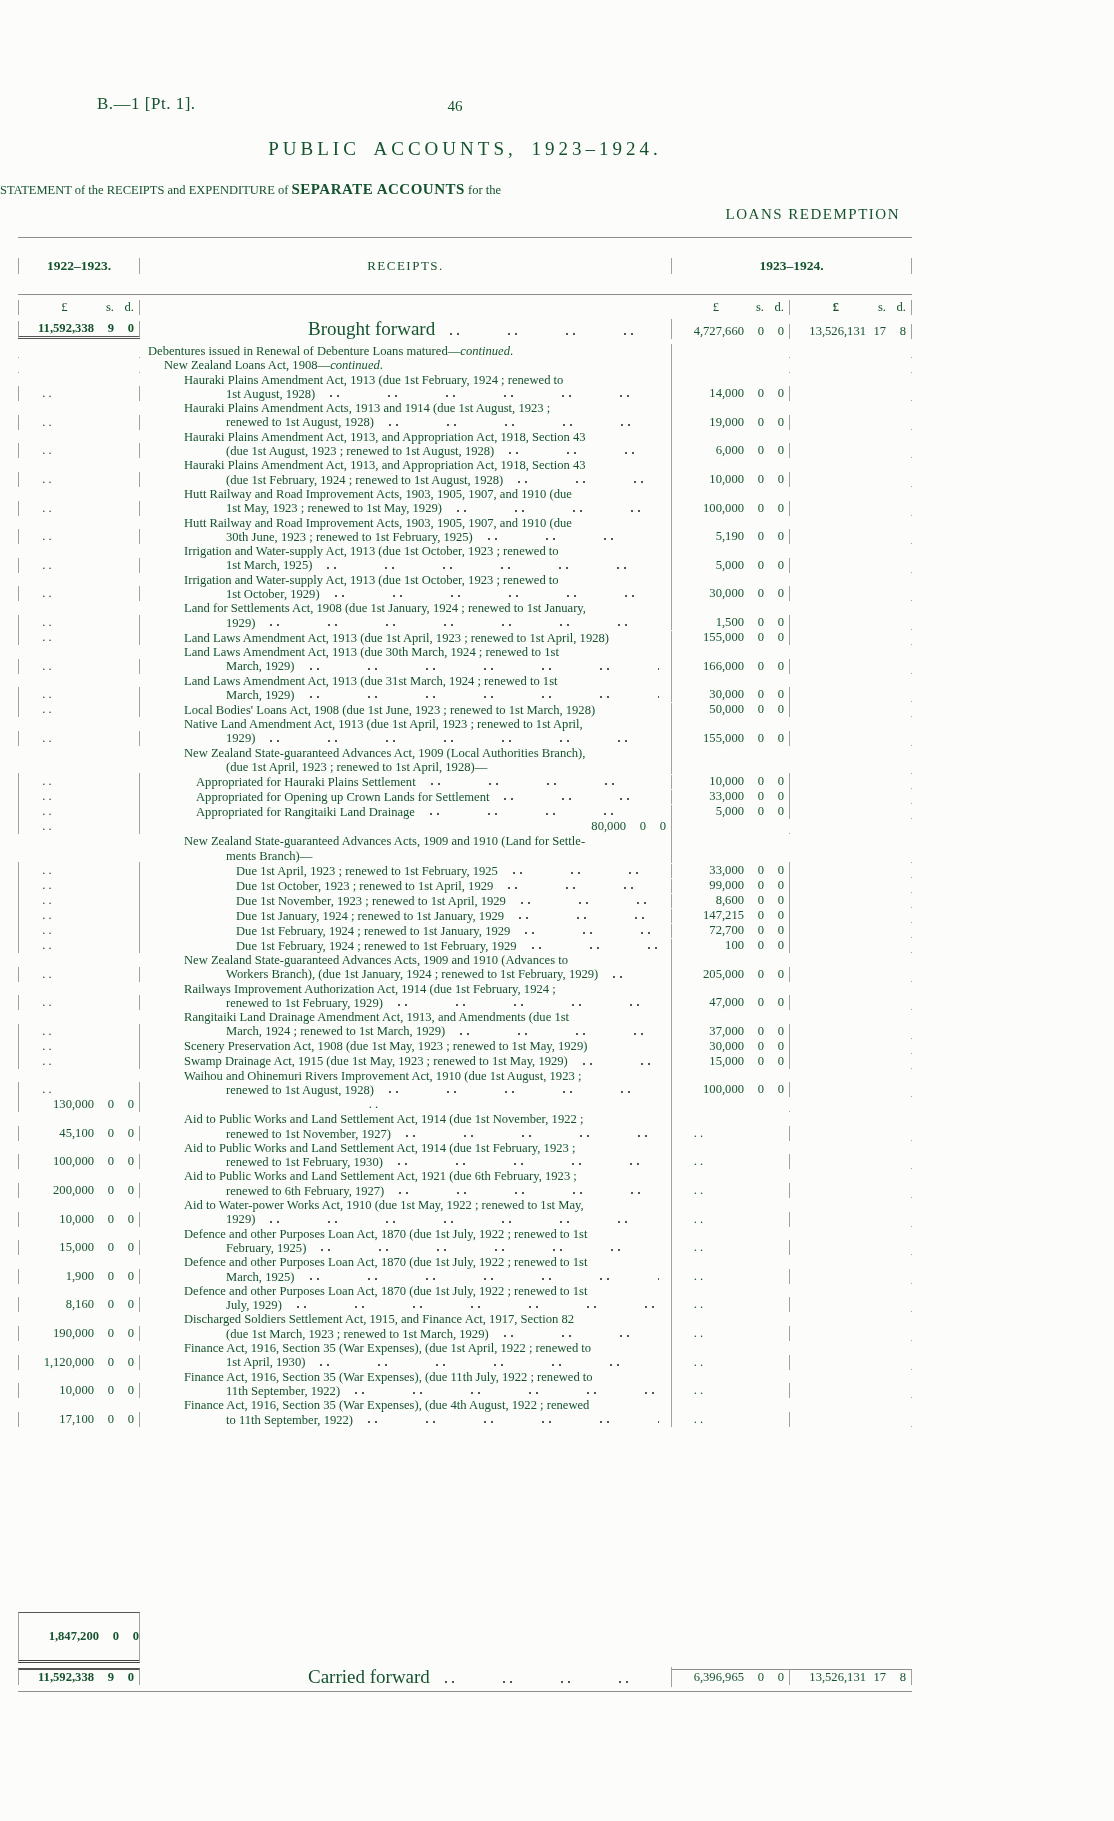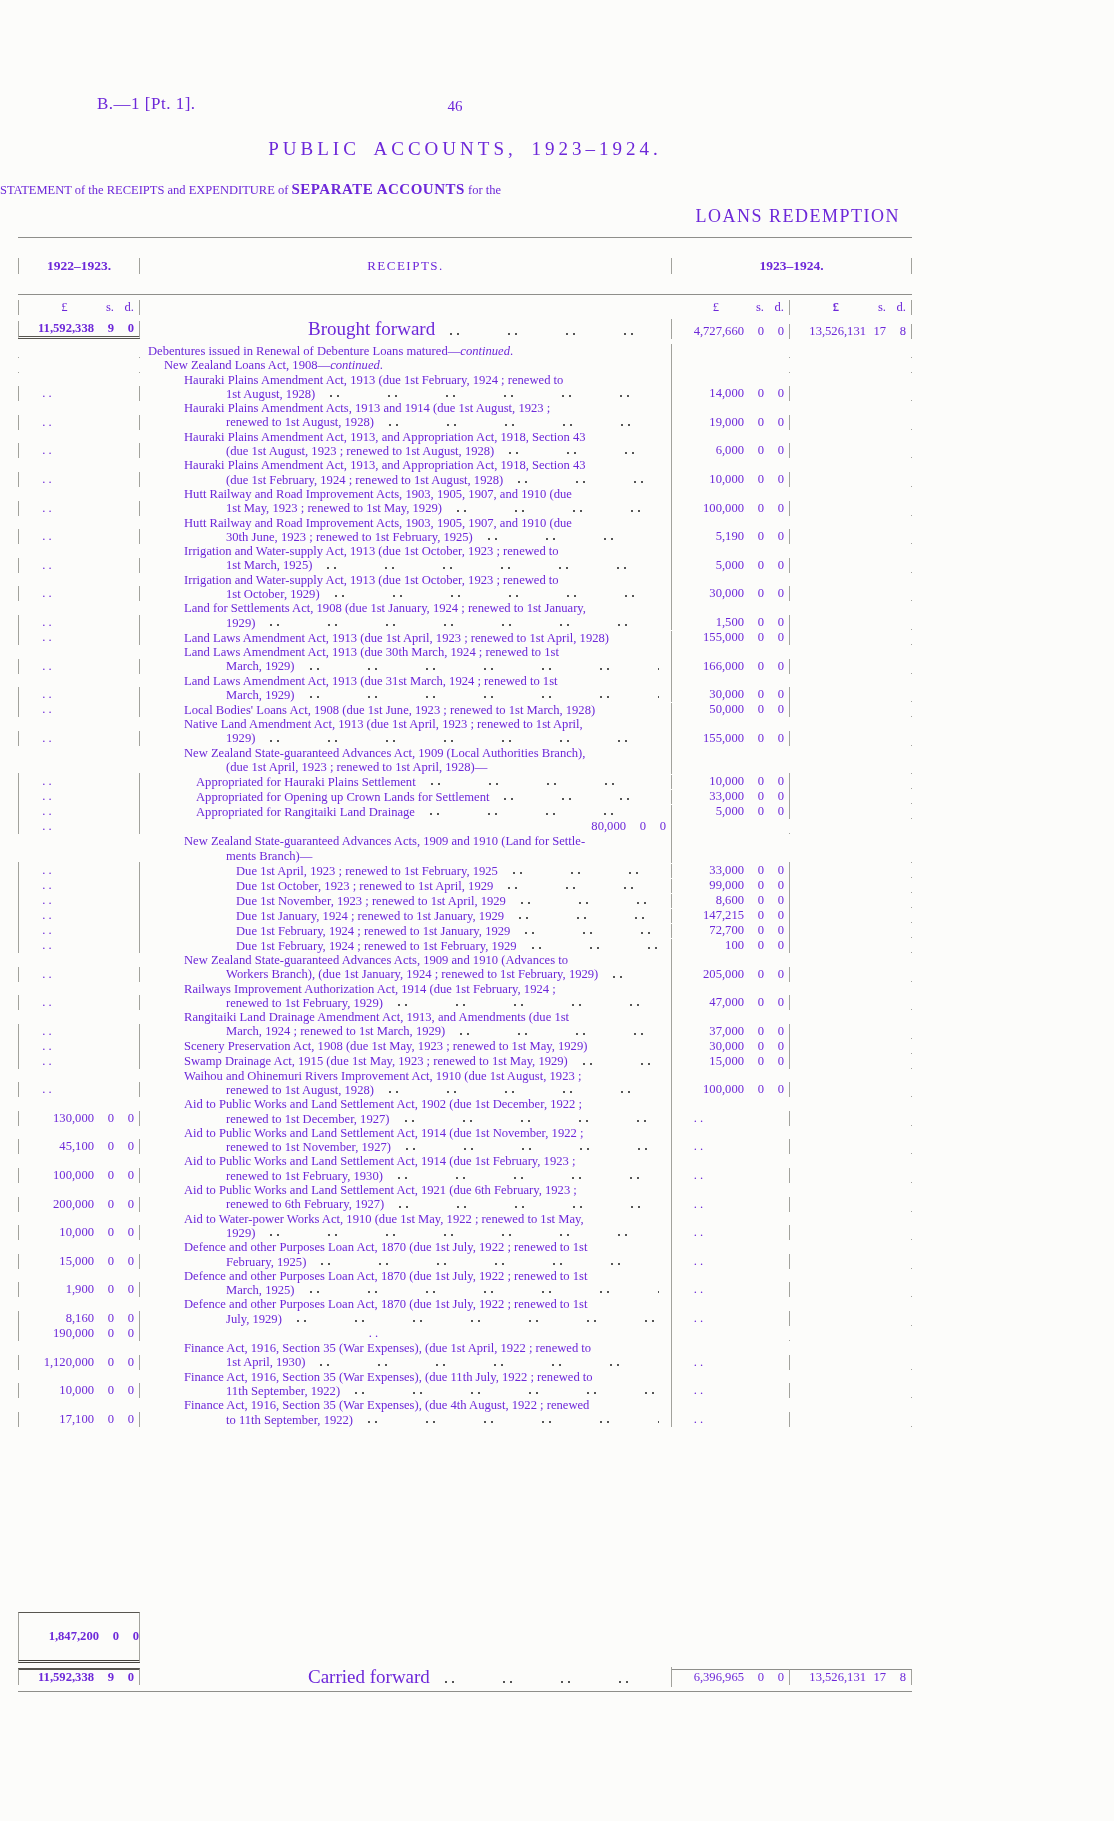--- a/index.html
+++ b/index.html
@@ -1,26 +1,26 @@
 <!DOCTYPE html>
 <html><head>
 <meta charset="utf-8">
 <style>
   html,body{margin:0;padding:0;background:#e8e8e6;}
   .page{position:relative;width:1114px;height:1821px;background:#fcfcfa;margin:0 auto;
-        font-family:"Liberation Serif","DejaVu Serif",serif;color:#6d28d9;overflow:hidden;}
+        font-family:"Liberation Serif","DejaVu Serif",serif;color:#14532d;overflow:hidden;}
   
   .docref{position:absolute;left:97px;top:94px;font-size:17px;letter-spacing:.5px;}
   .pageno{position:absolute;left:400px;top:98px;width:110px;text-align:center;font-size:15px;}
   .title{position:absolute;left:0;top:138px;width:930px;text-align:center;
          font-size:19px;letter-spacing:4px;word-spacing:6px;}
   .stmt{position:absolute;left:0;top:181px;width:930px;font-size:12.5px;}
   .stmt b{font-size:15px;letter-spacing:.5px;}
   .stmt2{position:absolute;left:0;top:206px;width:900px;text-align:right;
-         font-size:18px;letter-spacing:1.5px;}
+         font-size:15px;letter-spacing:1.5px;}
   
   .tbl{position:absolute;left:18px;top:237px;width:894px;border-top:1.5px solid #8e8e8a;
        border-bottom:1.5px solid #8e8e8a;font-size:12.6px;}
   .row{display:grid;grid-template-columns:122px 532px 118px 122px;align-items:end;}
   .cell-l{border-left:1px solid #a2a29c;border-right:1px solid #a2a29c;}
   .cell-m{border-right:1px solid #a2a29c;}
   .cell-a{border-right:1px solid #a2a29c;}
   .cell-b{border-right:1px solid #a2a29c;}
   .hdr-row{border-bottom:1px solid #8e8e8a;height:56px;align-items:center;text-align:center;}
   .hdr-year{font-weight:bold;font-size:13.5px;}
@@ -733,27 +733,20 @@
             <span class="sd">0</span>
           </div>
           <div class="cell-b money"></div>
         </div>
         <div class="row">
           <div class="cell-l money">
             <span class="amt">130,000</span>
             <span class="sd">0</span>
             <span class="sd">0</span>
           </div>
-          <div class="cell-m">
-            <div class="tline i2"><span>Aid to Public Works and Land Settlement Act, 1902 (due 1st December, 1922 ;</span></div>
-            <div class="tline i3 tflex">
-              <span>renewed to 1st December, 1927)</span>
-              <span class="leader"></span>
-            </div>
-          </div>
           <div class="cell-a money">
             <span class="amt cdots">..</span>
             <span class="sd"></span>
             <span class="sd"></span>
           </div>
           <div class="cell-b money"></div>
         </div>
         <div class="row">
           <div class="cell-l money">
             <span class="amt">45,100</span>
@@ -892,20 +885,27 @@
             <span class="sd"></span>
             <span class="sd"></span>
           </div>
           <div class="cell-b money"></div>
         </div>
         <div class="row">
           <div class="cell-l money">
             <span class="amt">190,000</span>
             <span class="sd">0</span>
             <span class="sd">0</span>
+          </div>
+          <div class="cell-m">
+            <div class="tline i2"><span>Discharged Soldiers Settlement Act, 1915, and Finance Act, 1917, Section 82</span></div>
+            <div class="tline i3 tflex">
+              <span>(due 1st March, 1923 ; renewed to 1st March, 1929)</span>
+              <span class="leader"></span>
+            </div>
           </div>
           <div class="cell-a money">
             <span class="amt cdots">..</span>
             <span class="sd"></span>
             <span class="sd"></span>
           </div>
           <div class="cell-b money"></div>
         </div>
         <div class="row">
           <div class="cell-l money">

